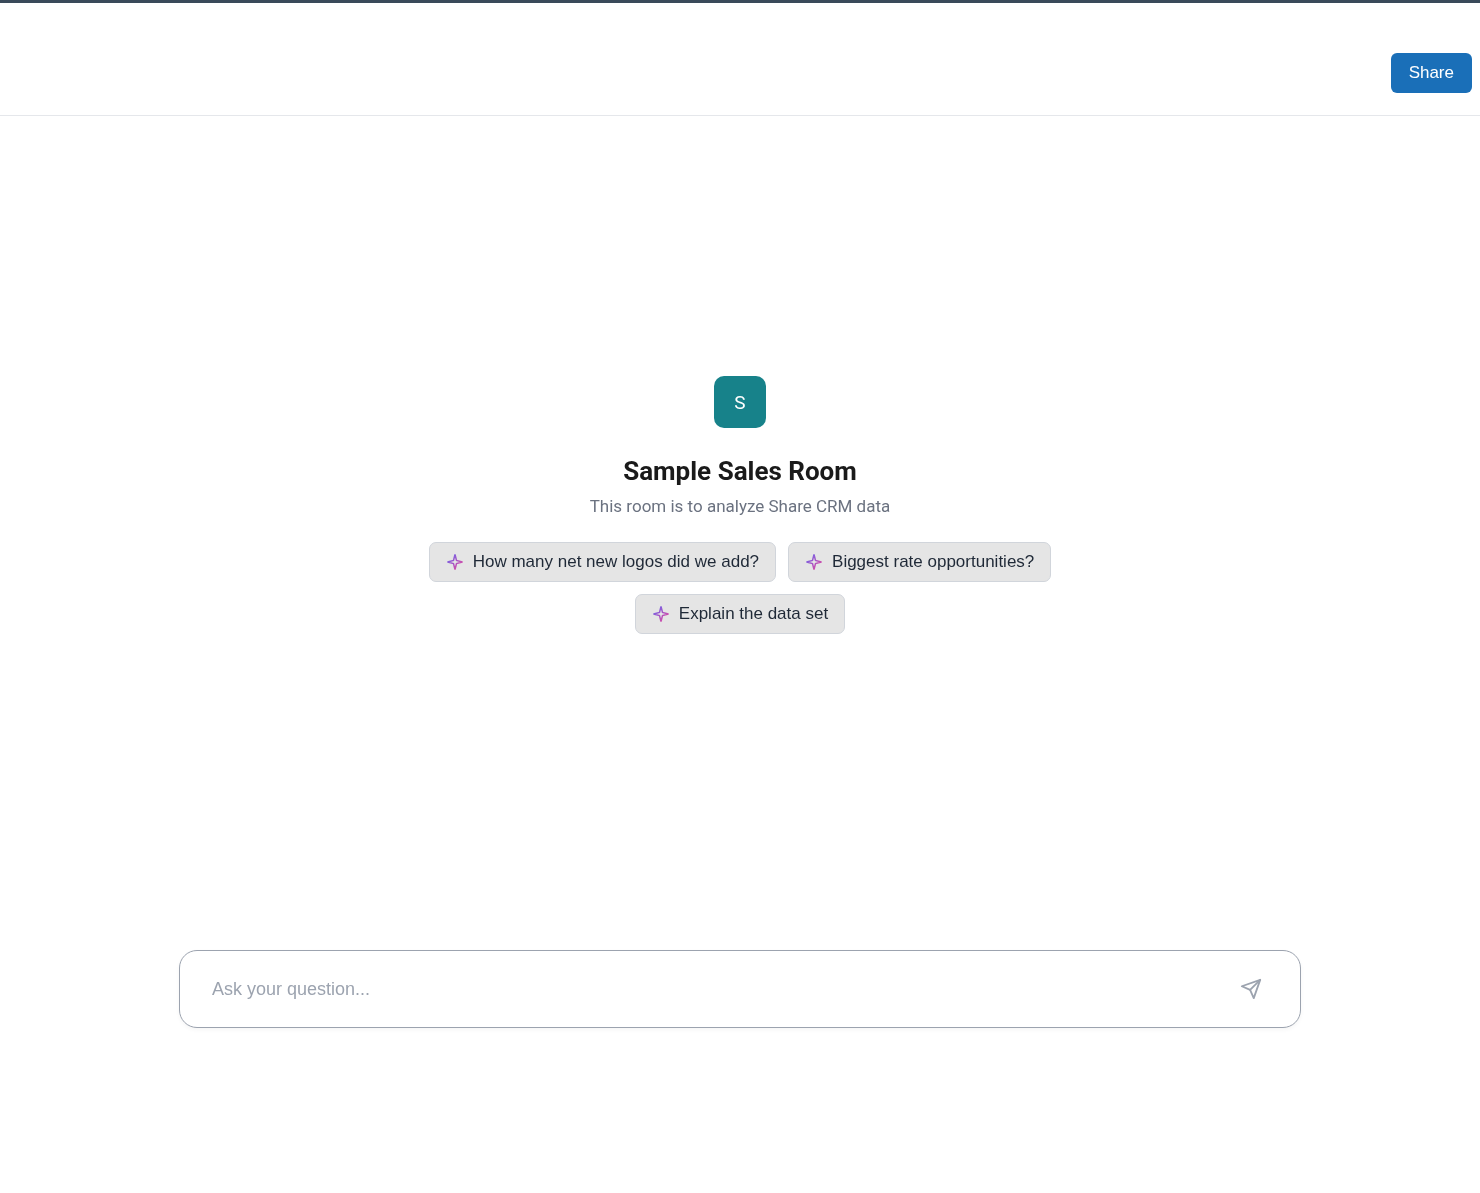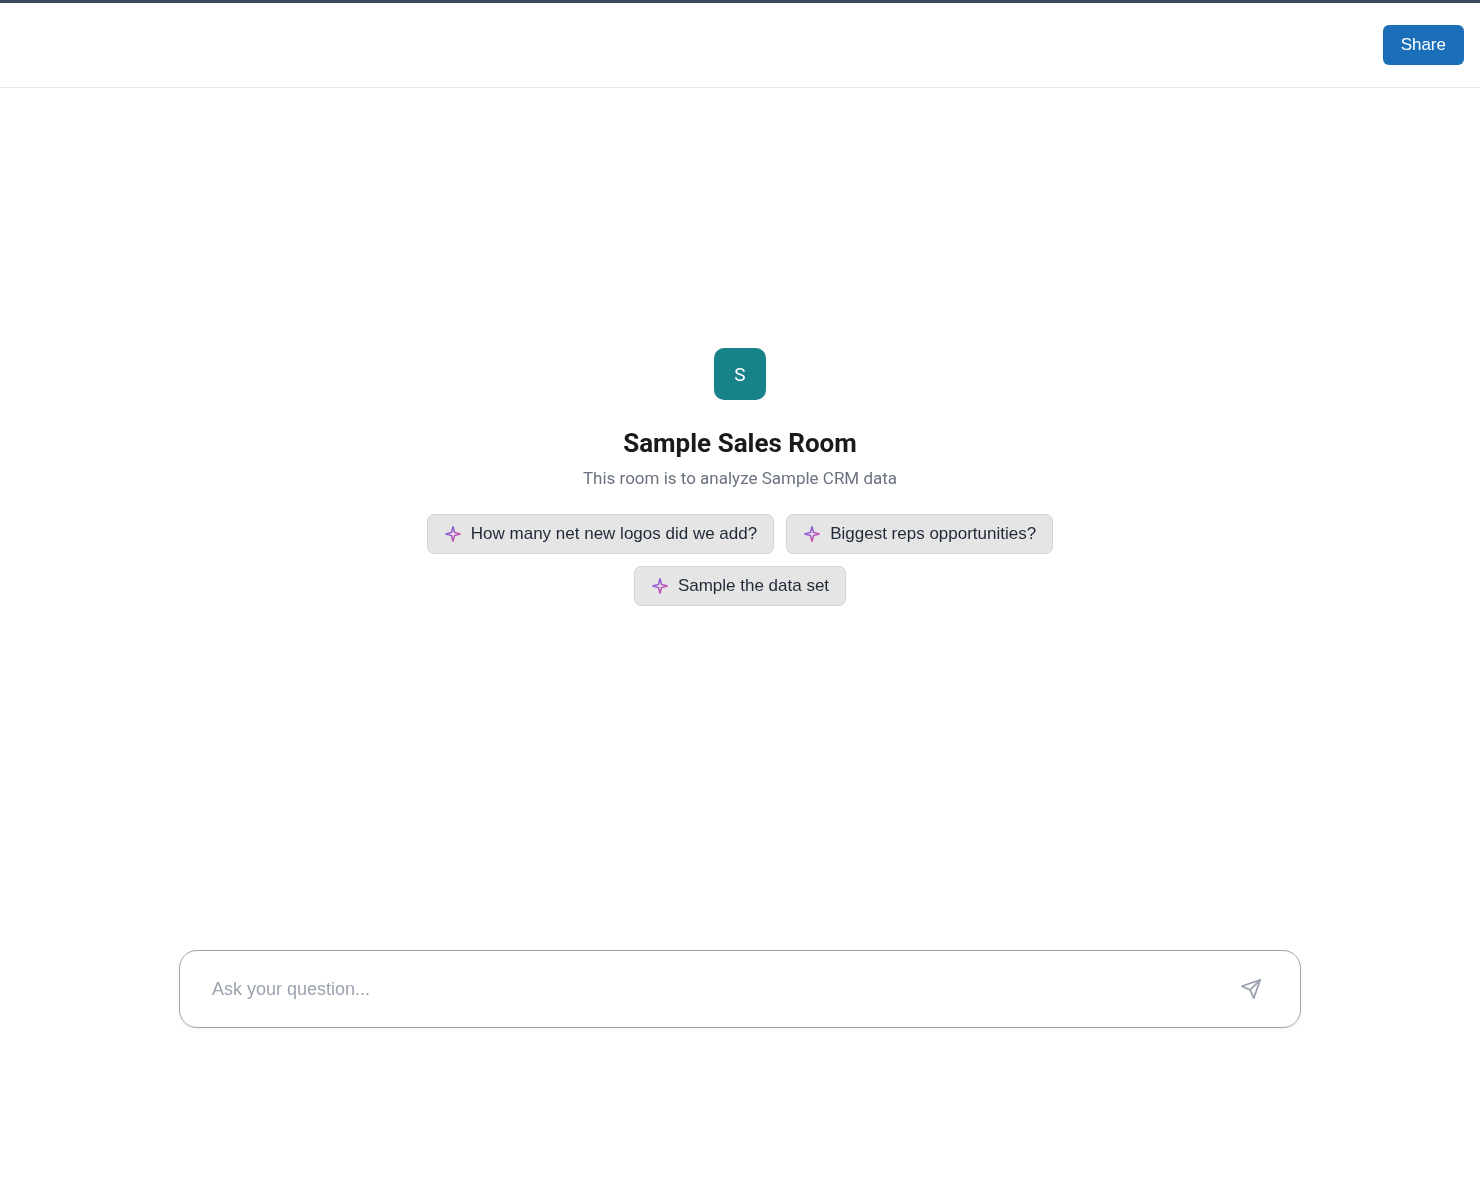--- a/index.html
+++ b/index.html
@@ -18,21 +18,22 @@
       border-top: 3px solid #3a4a5a;
     }
     
     .header {
       width: 100%;
       height: 85px;
       border-bottom: 1px solid #e5e7eb;
       display: flex;
       justify-content: flex-end;
       align-items: center;
-      padding: 0 16px;
+      padding: 0 8px;
+      margin-top: 28px;
     }
     
     .share-button {
       background: #1a6fb8;
       color: #ffffff;
       border: none;
       padding: 10px 18px;
       border-radius: 6px;
       font-size: 17px;
       font-weight: 500;
@@ -149,21 +150,21 @@
 </head>
 <body>
 
 <div class="header">
   <button class="share-button">Share</button>
 </div>
 
 <div class="main-content">
   <div class="room-avatar">S</div>
   <h1 class="room-title">Sample Sales Room</h1>
-  <p class="room-description">This room is to analyze Sample CRM data</p>
+  <p class="room-description">This room is to analyze Share CRM data</p>
 
   <div class="suggestions">
     <button class="suggestion-chip">
       <svg class="sparkle-icon" viewBox="0 0 24 24" fill="none" stroke="url(#grad1)" stroke-width="2">
         <defs>
           <linearGradient id="grad1" x1="0%" y1="0%" x2="100%" y2="100%">
             <stop offset="0%" stop-color="#6366f1"></stop>
             <stop offset="100%" stop-color="#ec4899"></stop>
           </linearGradient>
         </defs>
@@ -176,36 +177,36 @@
     <button class="suggestion-chip">
       <svg class="sparkle-icon" viewBox="0 0 24 24" fill="none" stroke="url(#grad3)" stroke-width="2">
         <defs>
           <linearGradient id="grad3" x1="0%" y1="0%" x2="100%" y2="100%">
             <stop offset="0%" stop-color="#6366f1"></stop>
             <stop offset="100%" stop-color="#ec4899"></stop>
           </linearGradient>
         </defs>
         <path d="M12 2 L14 10 L22 12 L14 14 L12 22 L10 14 L2 12 L10 10 Z"></path>
       </svg>
-      <span>Biggest reps opportunities?</span>
+      <span>Biggest rate opportunities?</span>
     </button>
 
 
 
     <button class="suggestion-chip">
       <svg class="sparkle-icon" viewBox="0 0 24 24" fill="none" stroke="url(#grad6)" stroke-width="2">
         <defs>
           <linearGradient id="grad6" x1="0%" y1="0%" x2="100%" y2="100%">
             <stop offset="0%" stop-color="#6366f1"></stop>
             <stop offset="100%" stop-color="#ec4899"></stop>
           </linearGradient>
         </defs>
         <path d="M12 2 L14 10 L22 12 L14 14 L12 22 L10 14 L2 12 L10 10 Z"></path>
       </svg>
-      <span>Sample the data set</span>
+      <span>Explain the data set</span>
     </button>
   </div>
 </div>
 
 <div class="input-container">
   <input type="text" class="question-input" placeholder="Ask your question..." style="">
   <button class="send-button">
     <svg class="send-icon" viewBox="0 0 24 24" fill="none" stroke="currentColor" stroke-width="2" stroke-linecap="round" stroke-linejoin="round">
       <line x1="22" y1="2" x2="11" y2="13"></line>
       <polygon points="22 2 15 22 11 13 2 9 22 2"></polygon>

